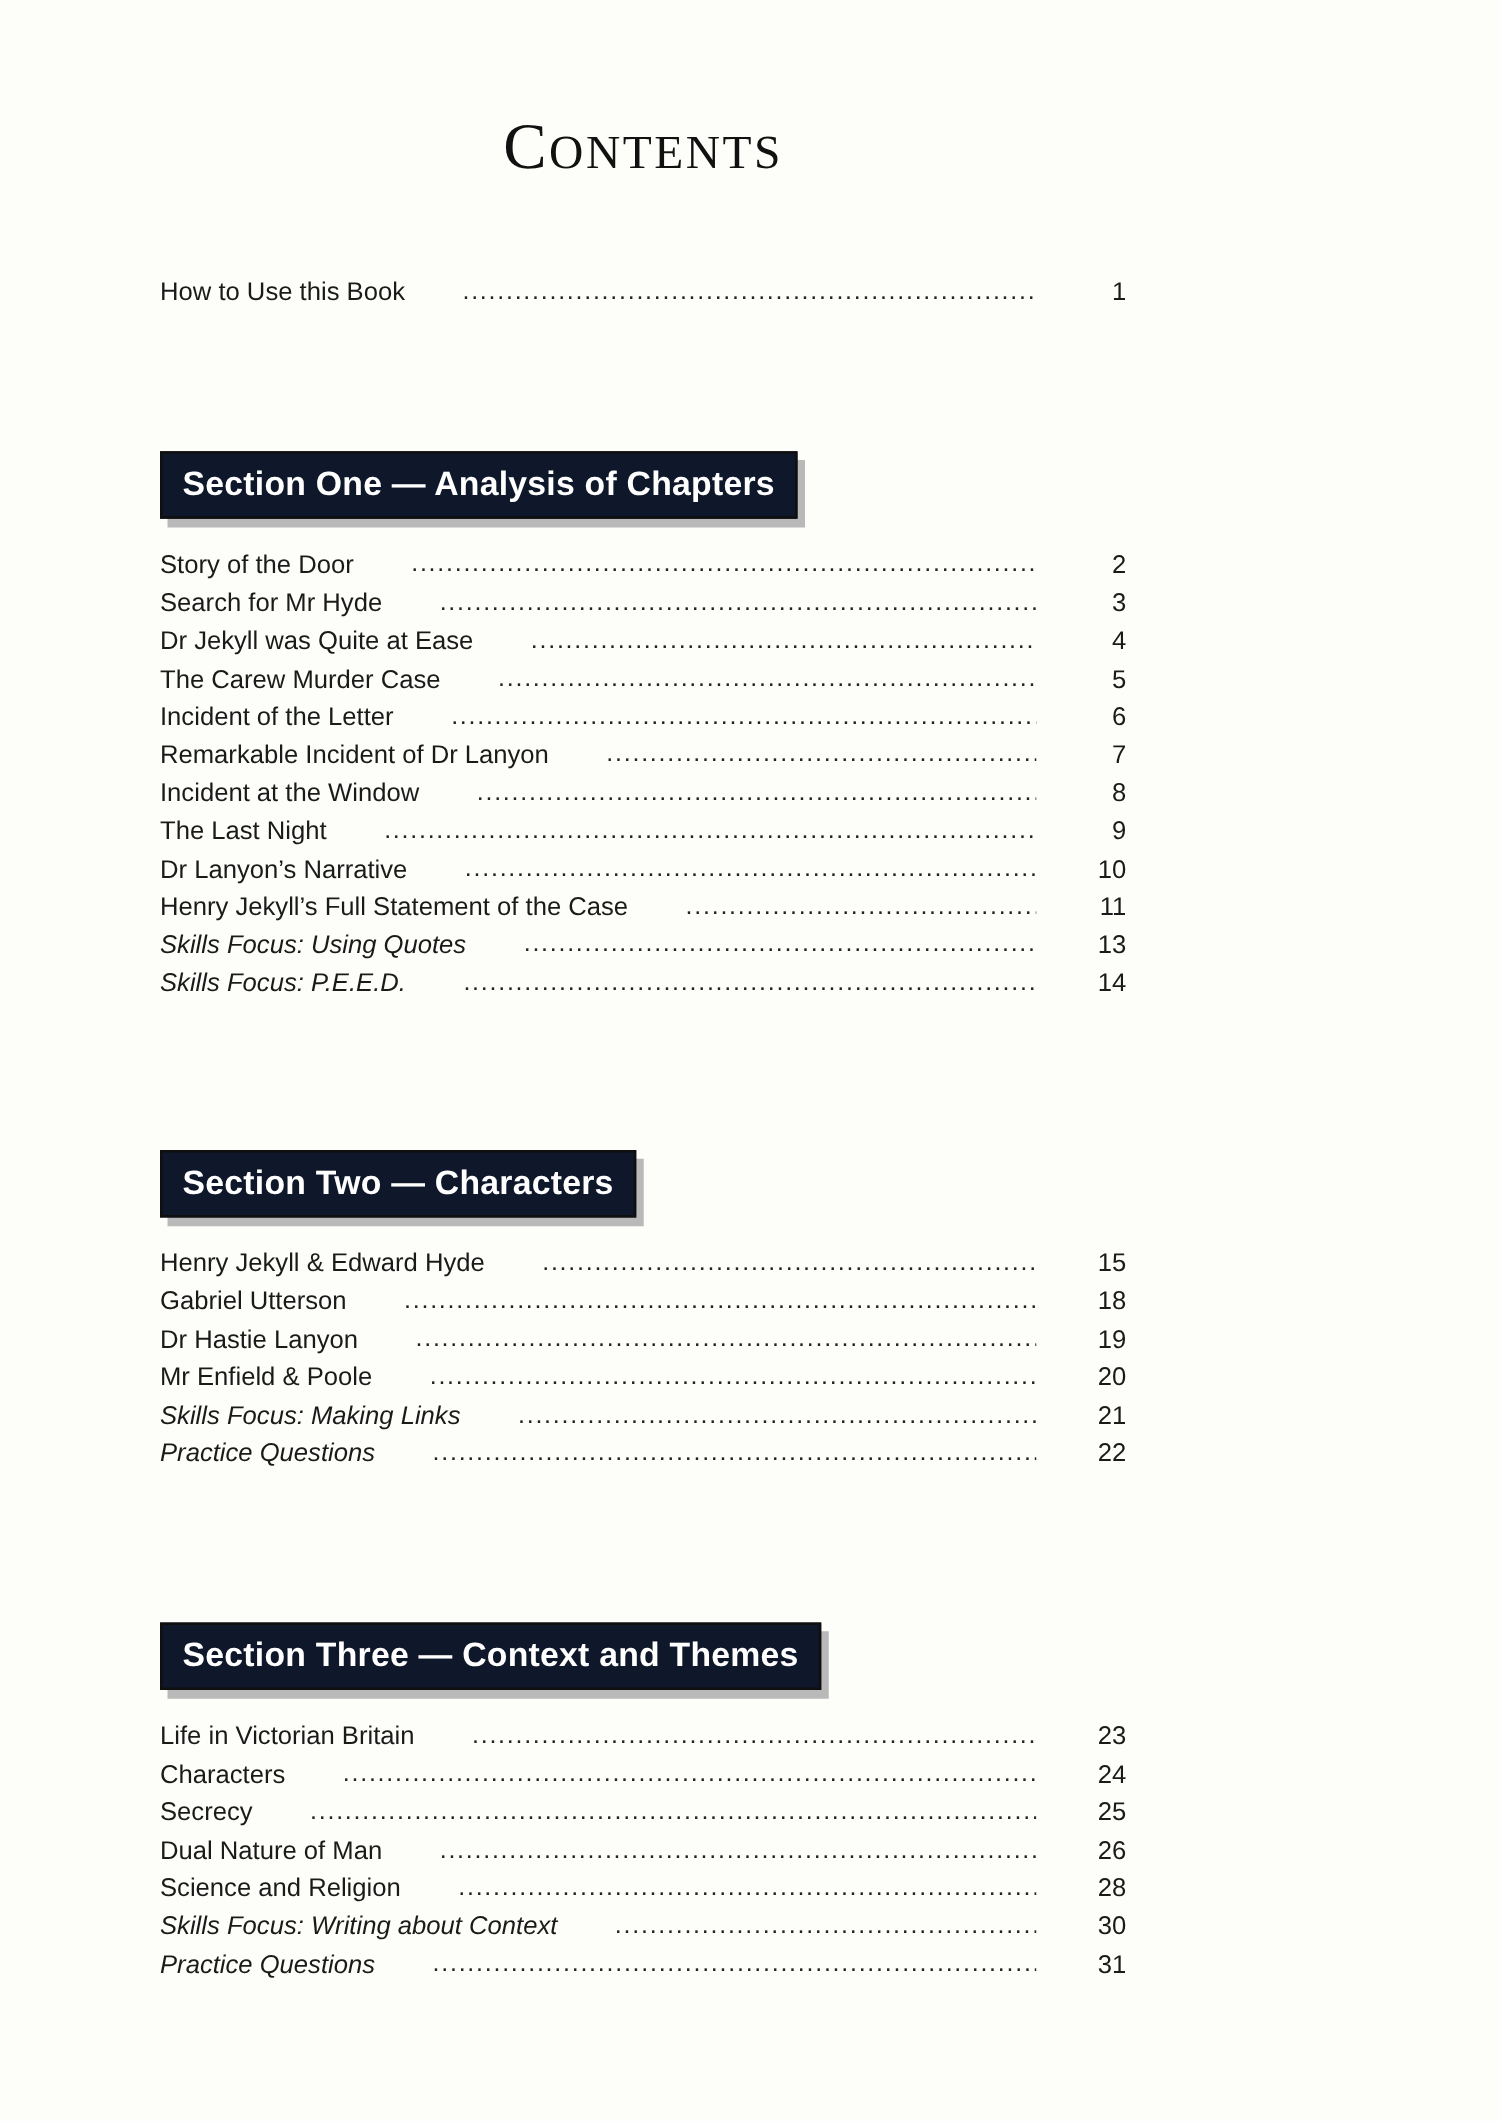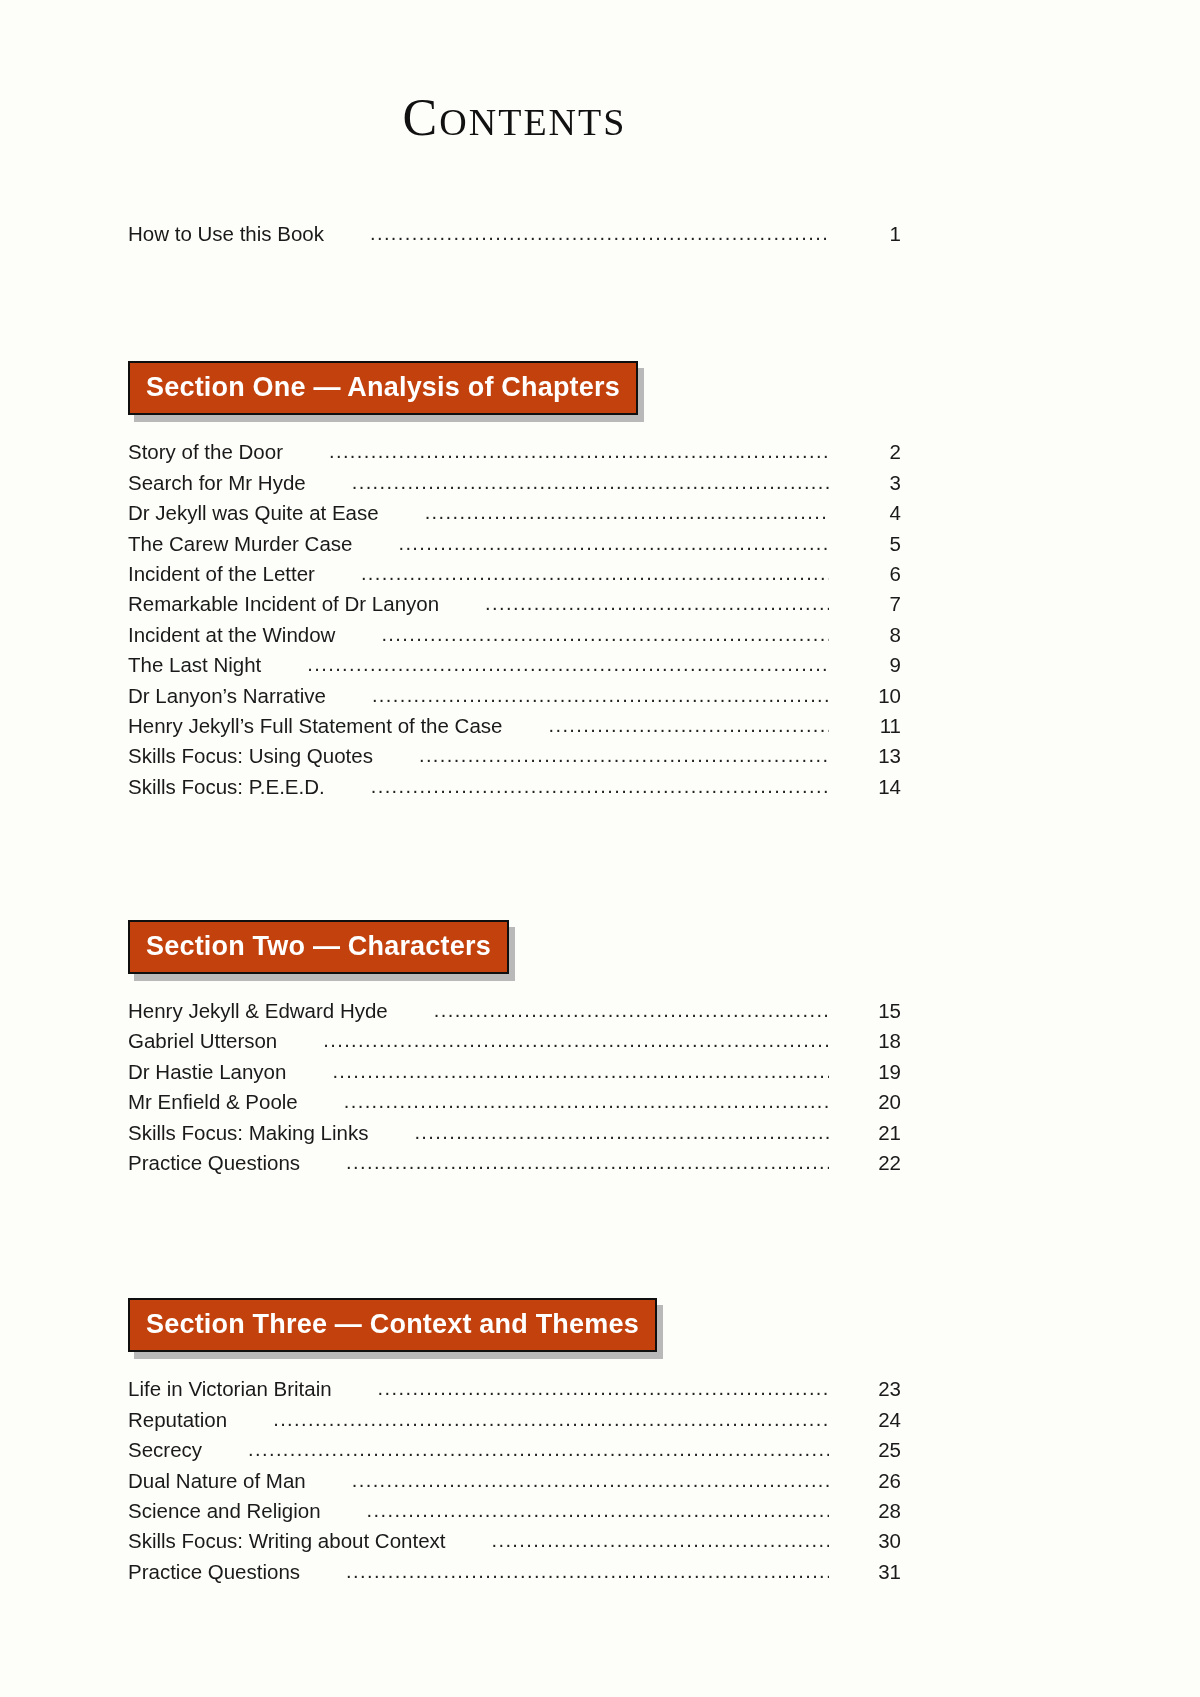--- a/index.html
+++ b/index.html
@@ -58,33 +58,34 @@
     font-size: 20px;
     letter-spacing: 1.4px;
     color: #222;
   }
   .toc-entry .page-num {
     flex: 0 0 auto;
     text-align: right;
     min-width: 26px;
   }
   .toc-entry.italic .label {
+    font-style: italic;
   }
   .section {
     margin-top: 0;
   }
   .section-header-wrap {
     position: relative;
     display: inline-block;
     margin-bottom: 22px;
   }
   .section-header {
     position: relative;
     display: inline-block;
-    background: #c2410c;
+    background: #0f172a;
     border: 2px solid #0f0f0f;
     color: #ffffff;
     font-size: 27px;
     font-weight: bold;
     letter-spacing: 0.2px;
     padding: 9px 16px 10px 16px;
     z-index: 2;
   }
   .section-header-shadow {
     position: absolute;
@@ -230,21 +231,21 @@
       <div class="section-header-shadow"></div>
       <div class="section-header">Section Three — Context and Themes</div>
     </div>
     <div class="section-entries">
       <div class="toc-entry">
         <span class="label">Life in Victorian Britain</span>
         <span class="leader">......................................................................................................................................</span>
         <span class="page-num">23</span>
       </div>
       <div class="toc-entry">
-        <span class="label">Reputation</span>
+        <span class="label">Characters</span>
         <span class="leader">......................................................................................................................................</span>
         <span class="page-num">24</span>
       </div>
       <div class="toc-entry">
         <span class="label">Secrecy</span>
         <span class="leader">......................................................................................................................................</span>
         <span class="page-num">25</span>
       </div>
       <div class="toc-entry">
         <span class="label">Dual Nature of Man</span>

